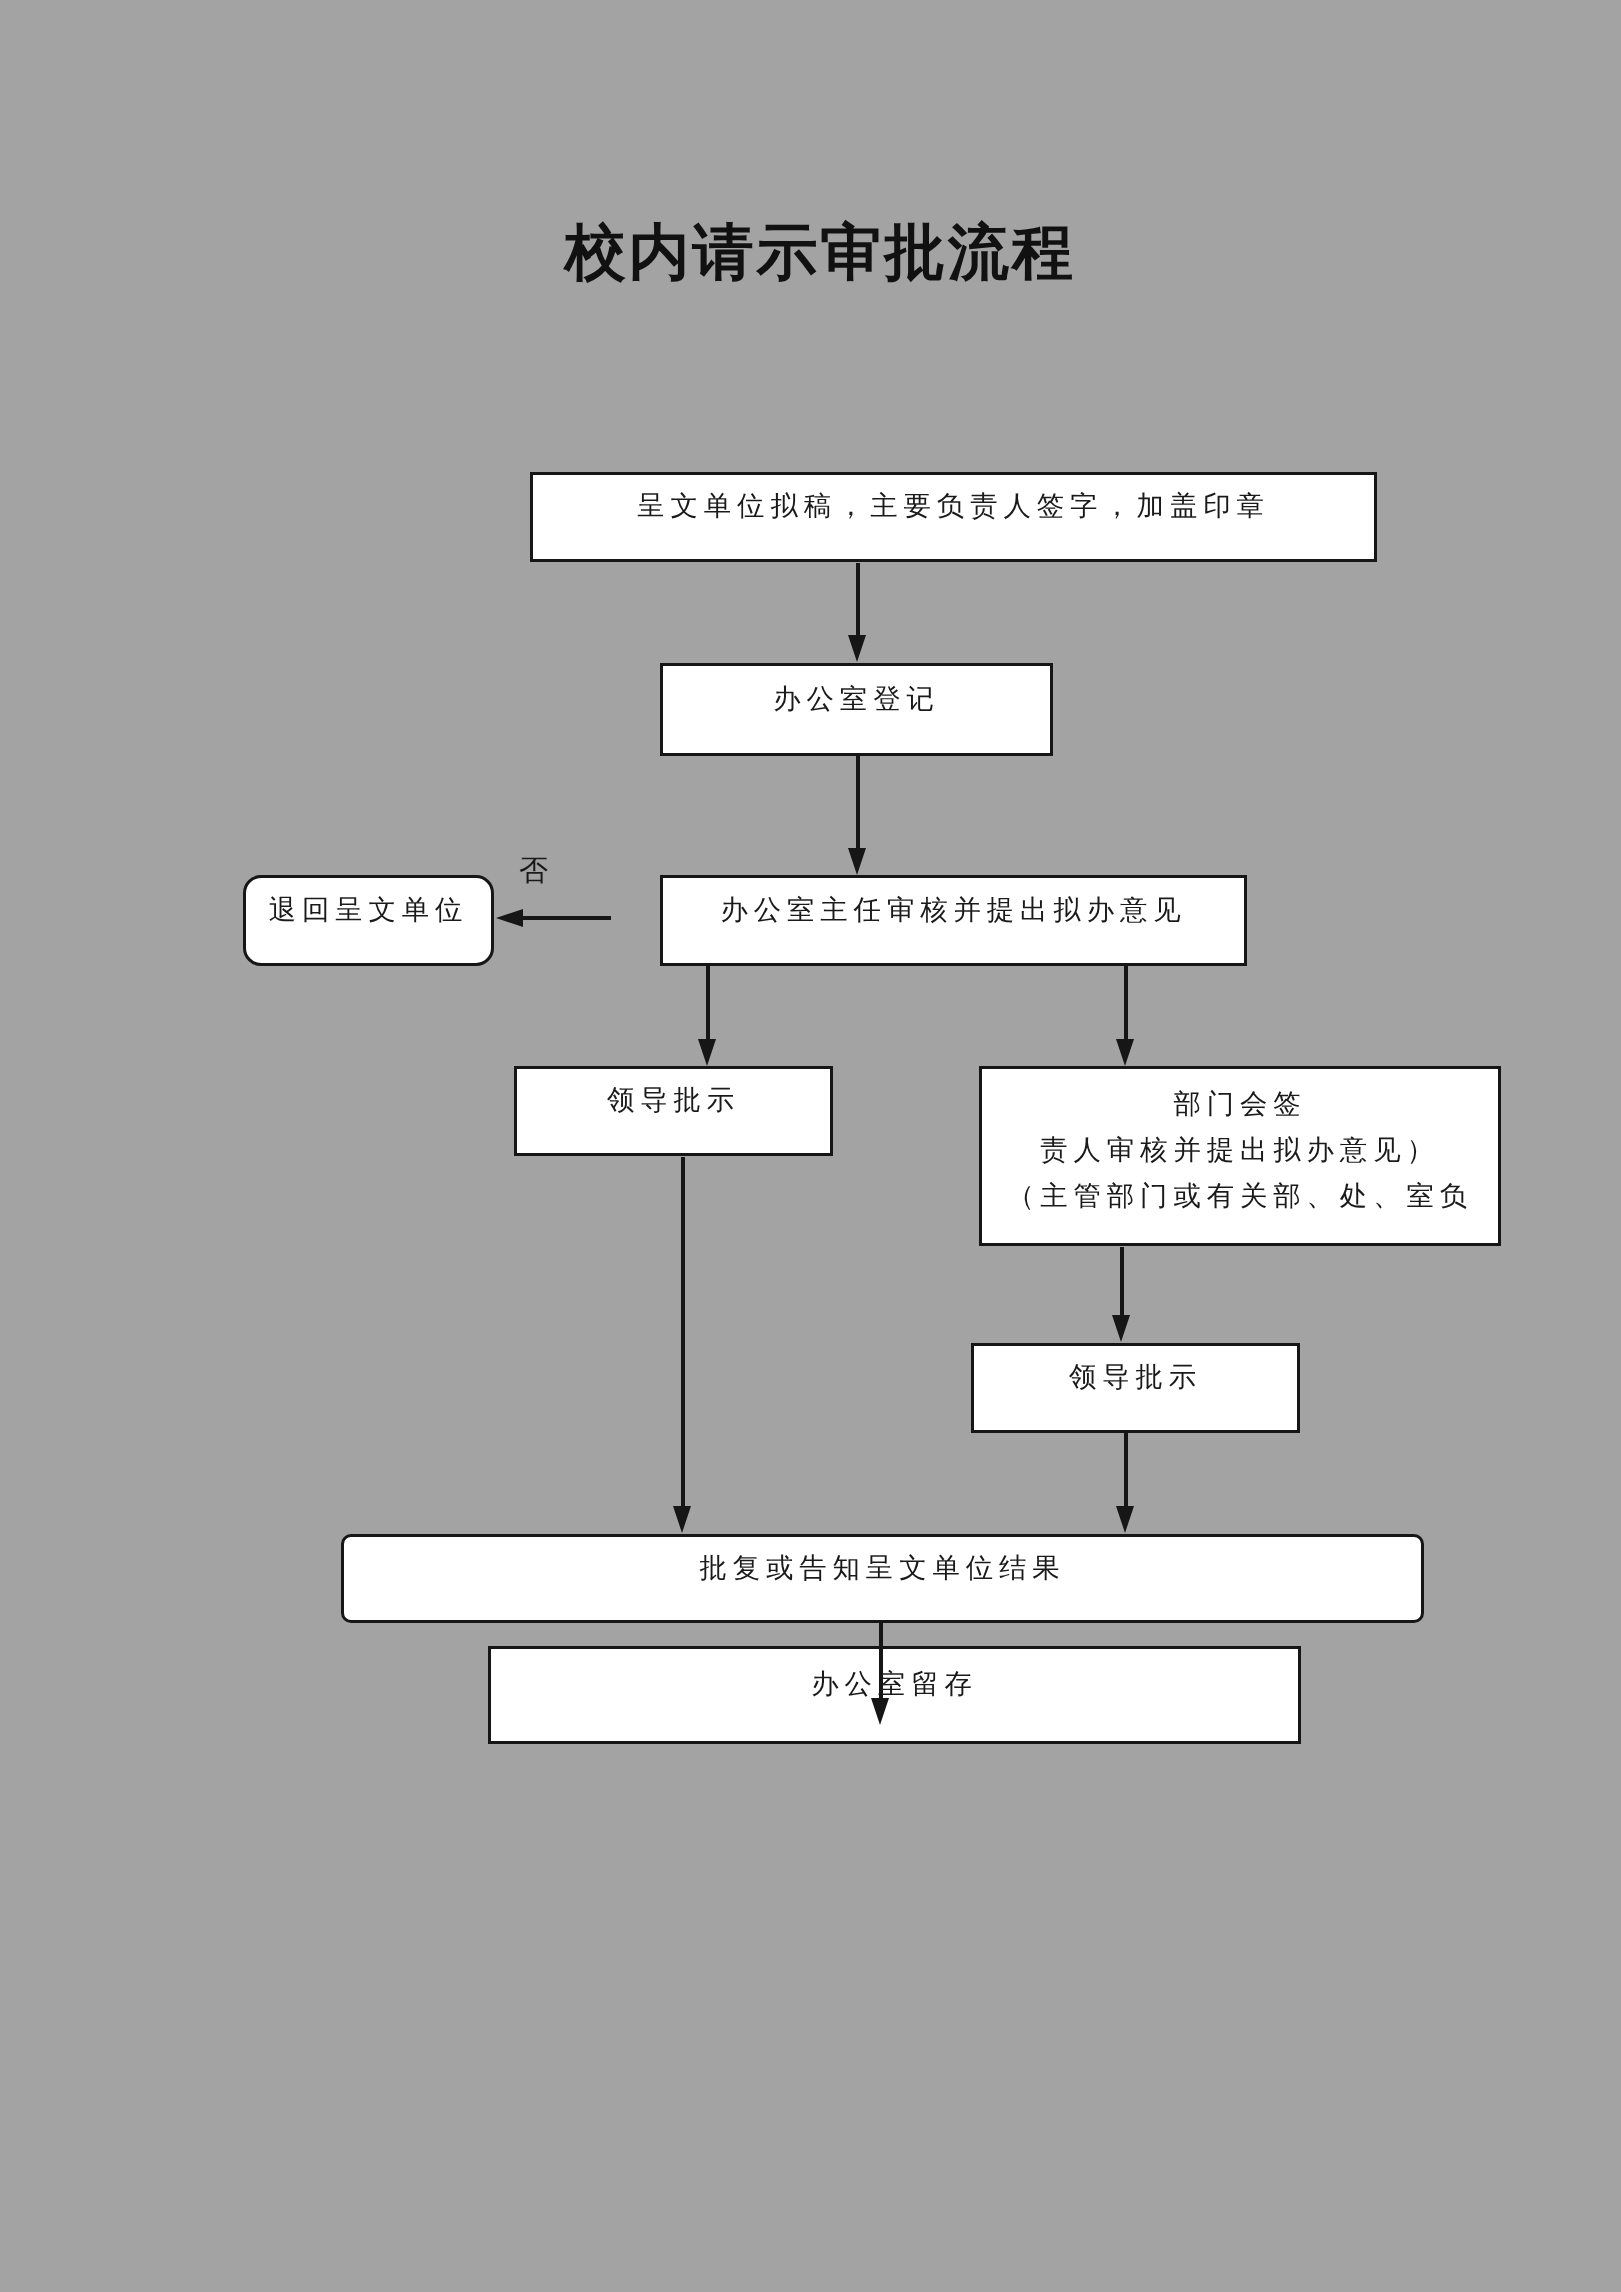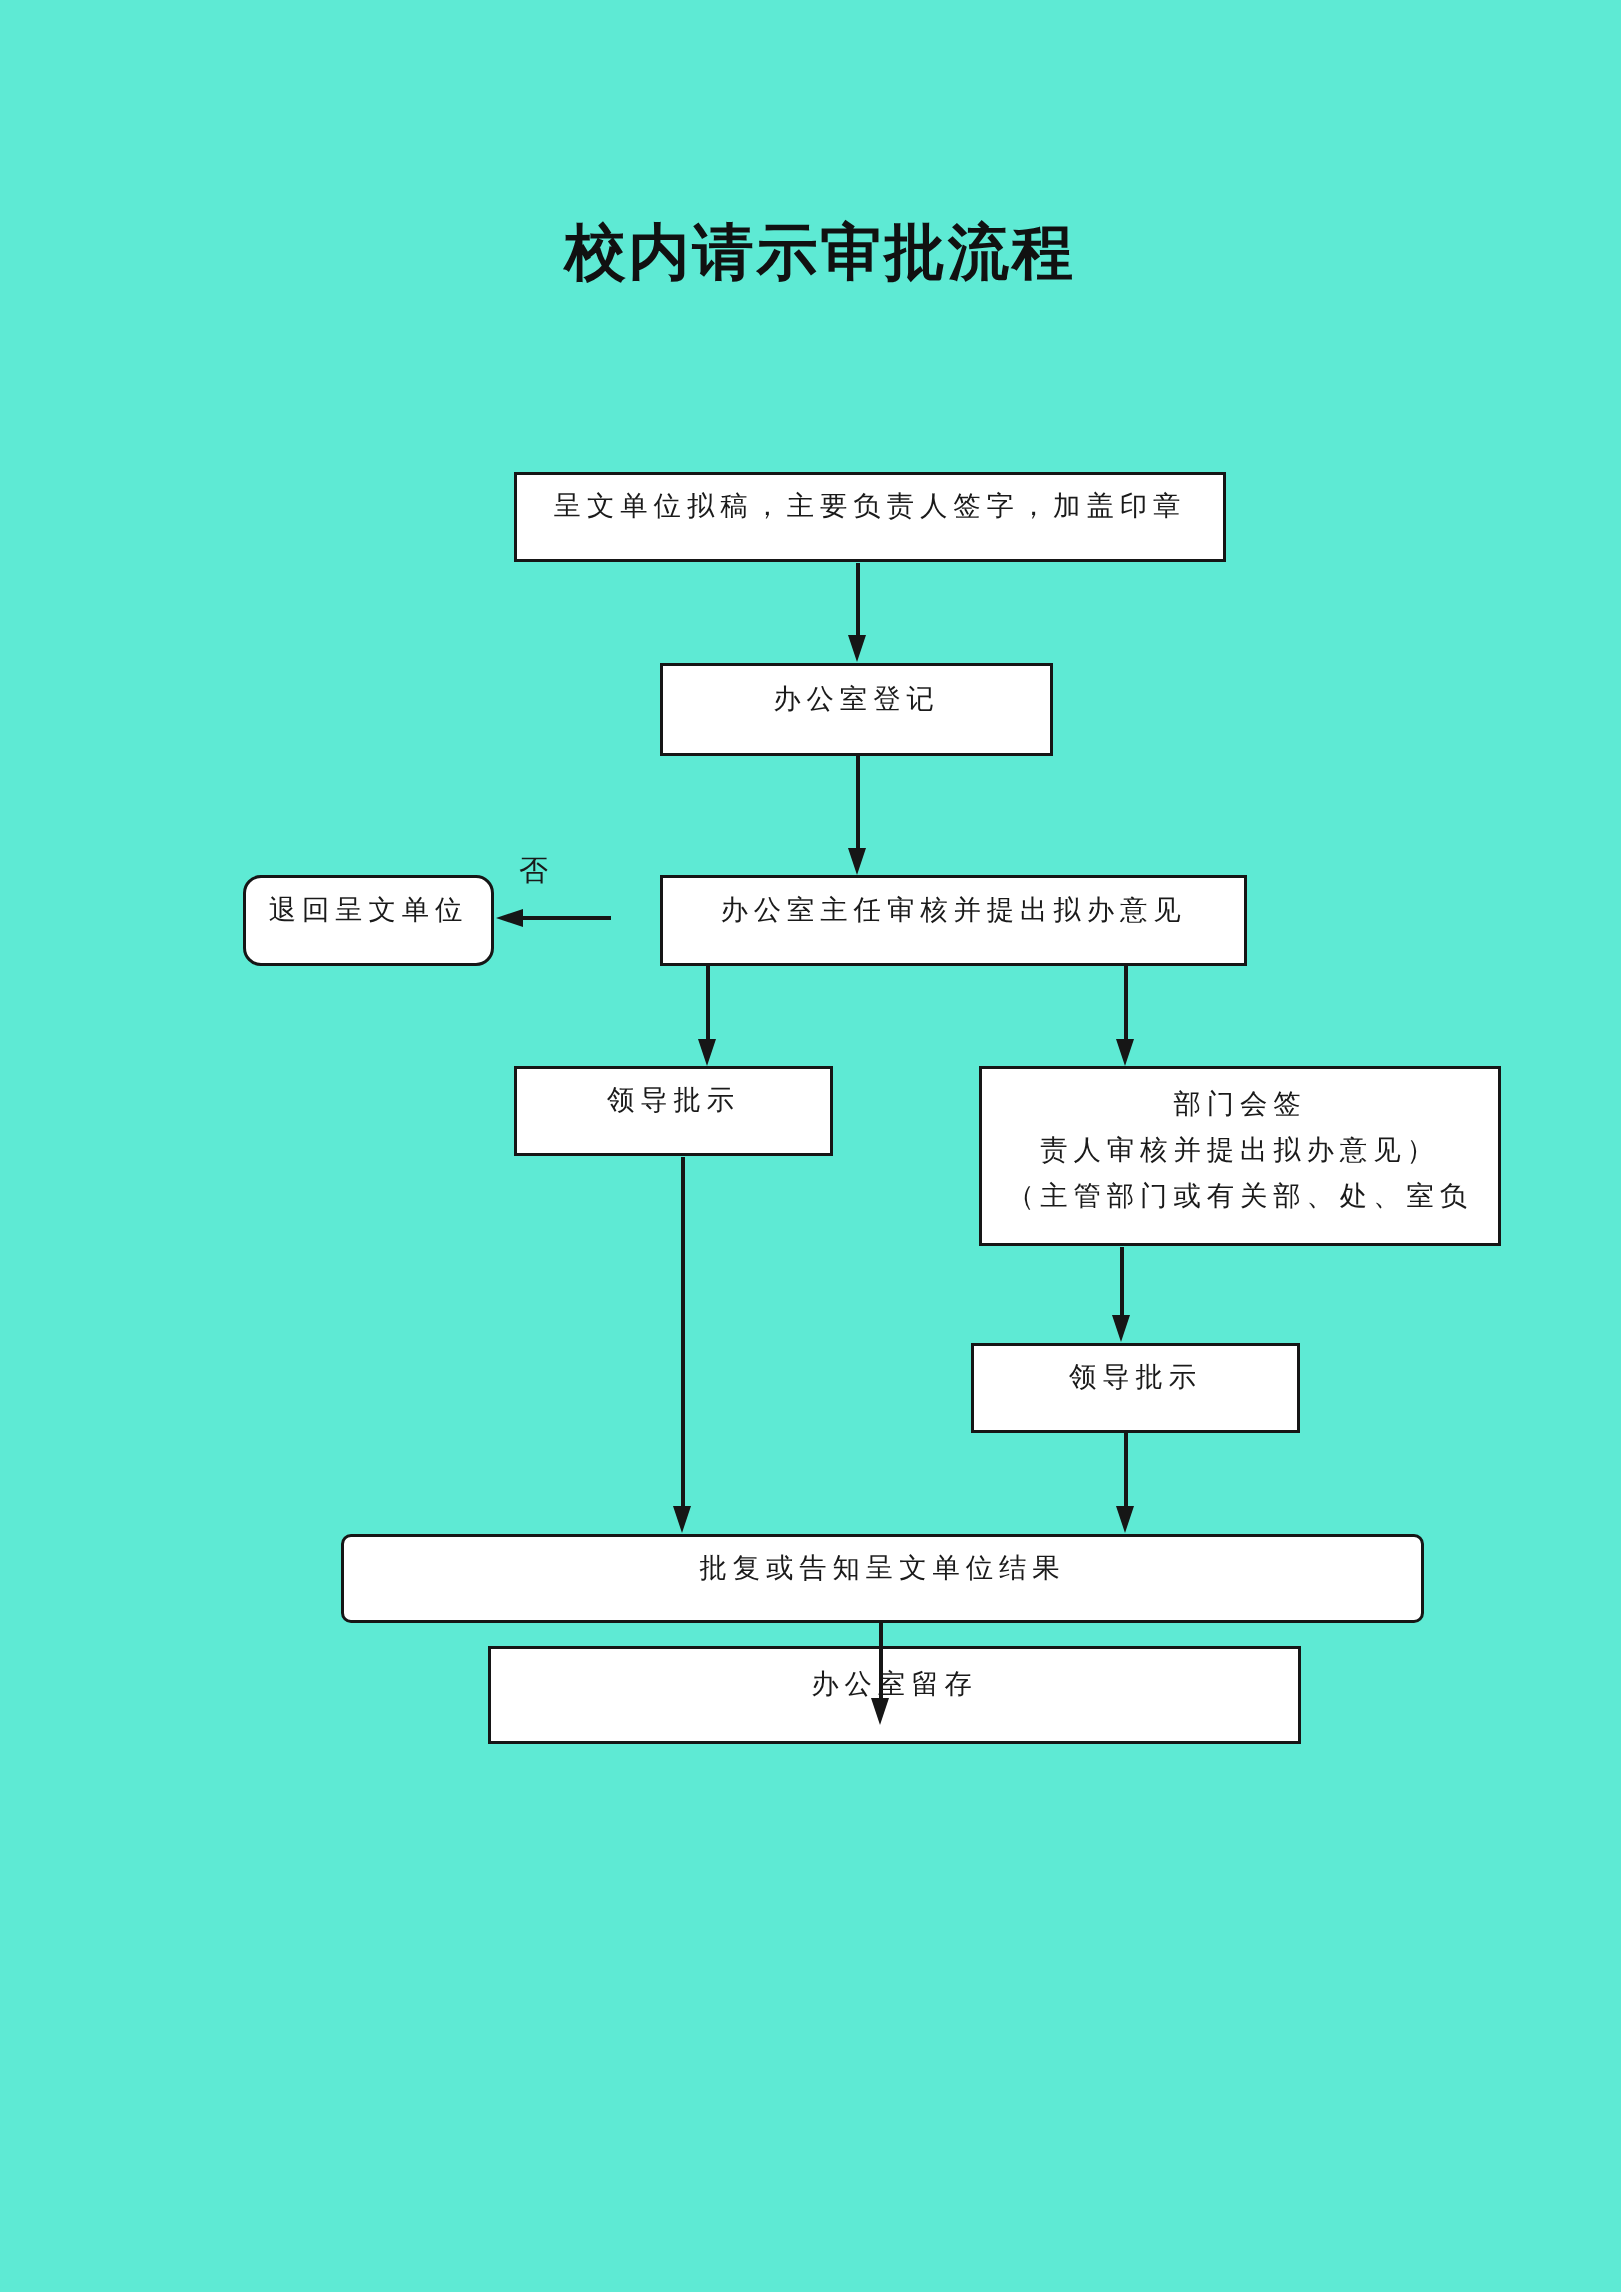--- a/index.html
+++ b/index.html
@@ -1,21 +1,21 @@
 <!DOCTYPE html>
 <html><head>
 <meta charset="utf-8">
 <style>
   html,body{margin:0;padding:0;}
   body{
     width:1621px;height:2293px;background:#ffffff;
     font-family:"Liberation Serif","DejaVu Serif",serif;
     position:relative;color:#161616;
   }
-  .page{position:absolute;left:0;top:0;width:1621px;height:2293px;background:#5eead4;}
+  .page{position:absolute;left:0;top:0;width:1621px;height:2293px;background:#a3a3a3;}
   .doc-title{
     position:absolute;left:9.8px;top:216px;width:1621px;
     text-align:center;font-size:61px;line-height:74px;font-weight:bold;
     letter-spacing:2.9px;color:#111111;white-space:nowrap;
   }
   .node{
     position:absolute;box-sizing:border-box;border:3.9px solid #161616;background:#ffffff;
     display:flex;align-items:center;justify-content:center;text-align:center;
     font-size:27.4px;letter-spacing:5.9px;color:#1a1a1a;padding-bottom:21.6px;white-space:nowrap;
   }
@@ -39,21 +39,21 @@
     position:absolute;font-size:29px;letter-spacing:0;color:#1a1a1a;white-space:nowrap;
   }
 </style>
 </head>
 <body>
 
 <div class="page">
 
   <div class="doc-title">校内请示审批流程</div>
 
-  <div class="node" style="left:514px;top:472px;width:712px;height:90px;">
+  <div class="node" style="left:530px;top:472px;width:847px;height:90px;">
     <span>呈文单位拟稿，主要负责人签字，加盖印章</span>
   </div>
 
   <div class="node" style="left:660px;top:663px;width:393px;height:93px;">
     <span>办公室登记</span>
   </div>
 
   <div class="node" style="left:612px;top:875px;width:587px;height:91px;margin-left:48px;">
     <span>办公室主任审核并提出拟办意见</span>
   </div>

